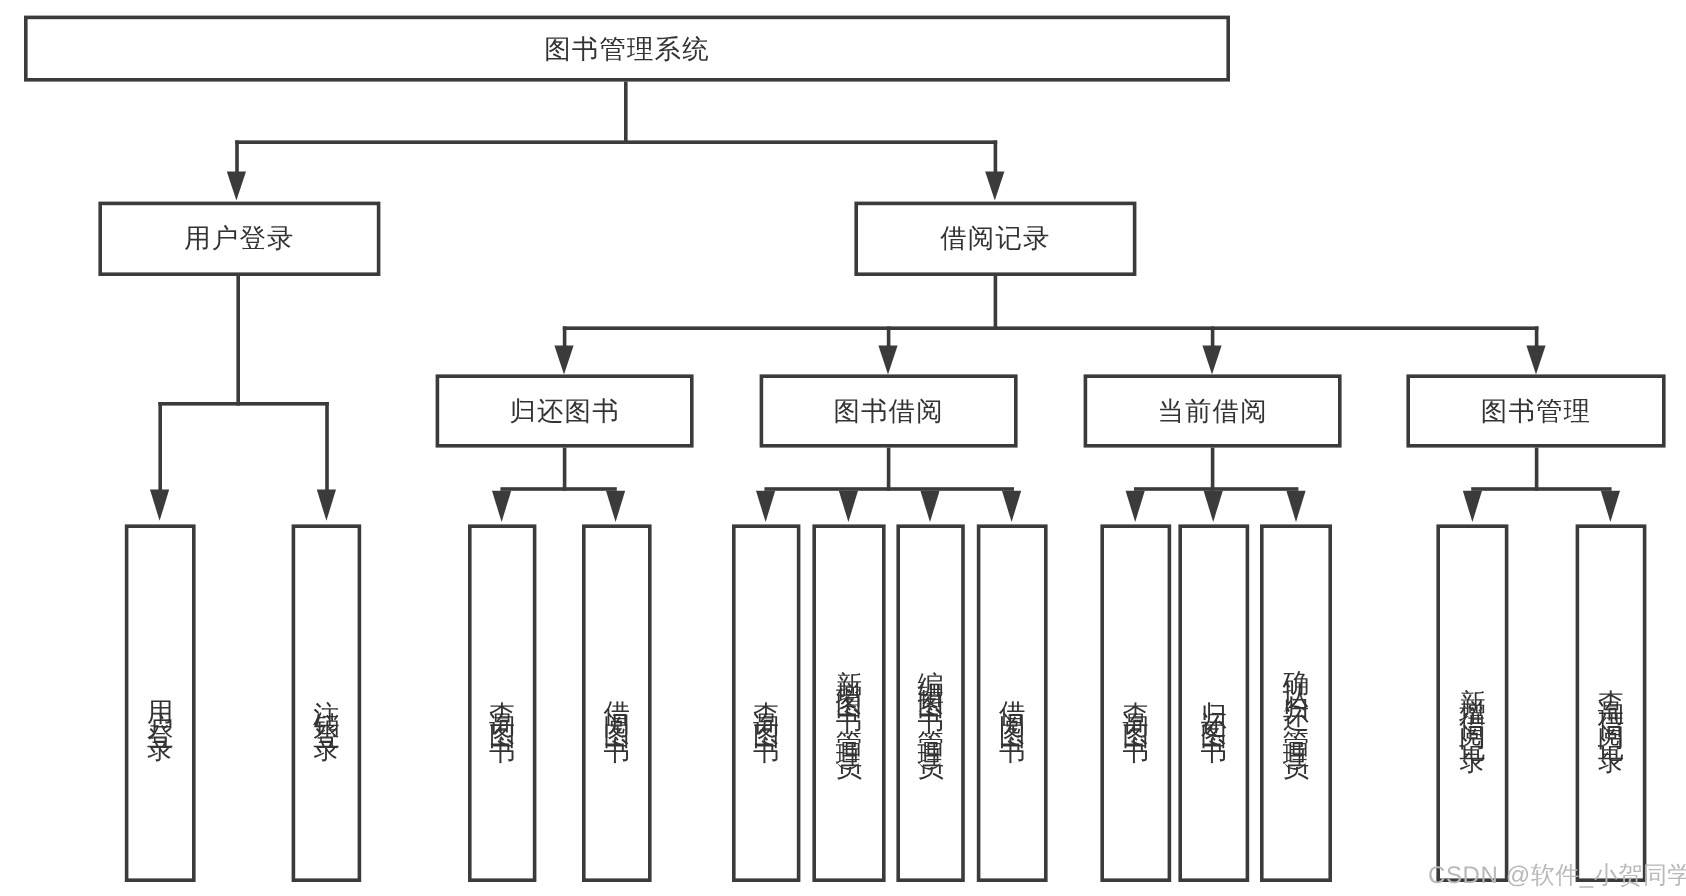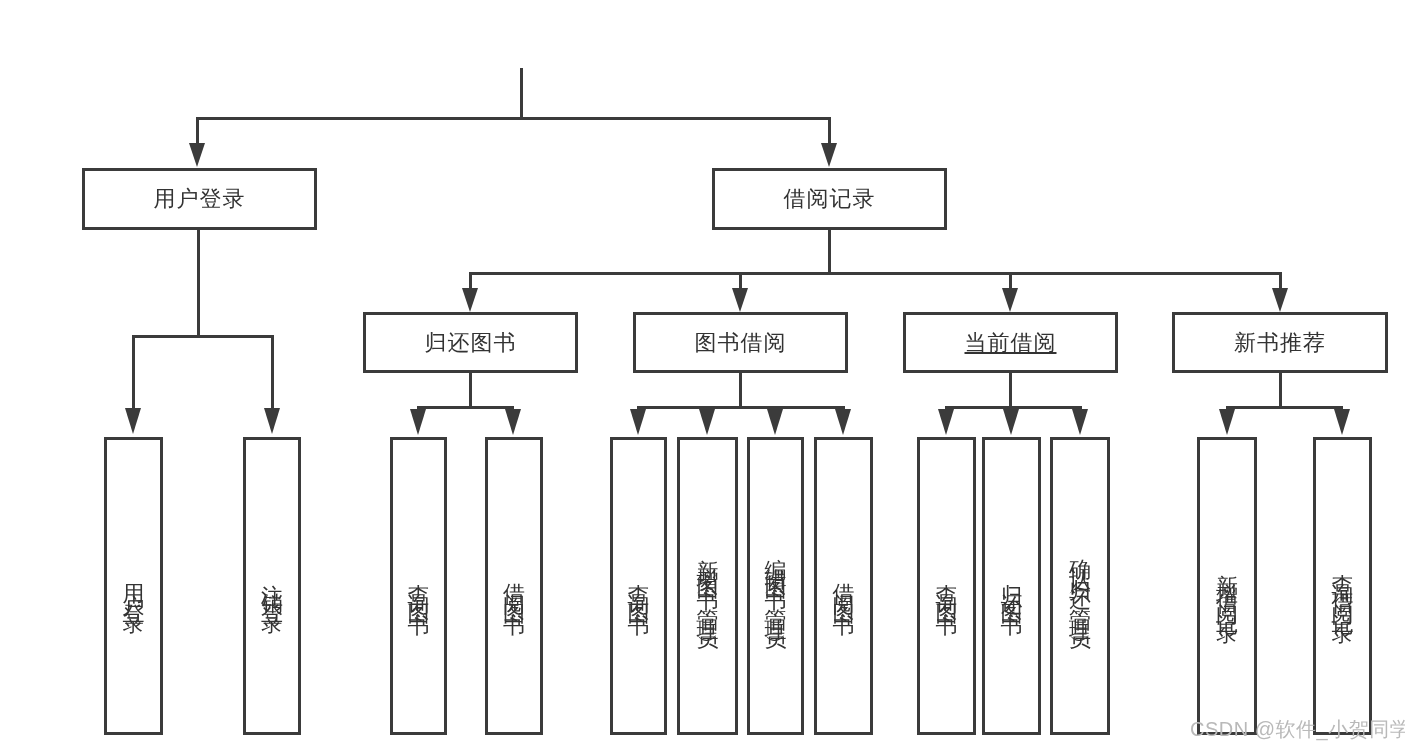--- a/index.html
+++ b/index.html
@@ -44,20 +44,23 @@
     font-size: 20px;
     white-space: nowrap;
     letter-spacing: 0.5px;
   }
 </style>
 </head>
 <body>
 
 <div class="canvas">
 
+  <div class="box hbox" style="left:20px; top:13px; width:1005px; height:55px;">
+    <span>图书管理系统</span>
+  </div>
 
   <div class="line" style="left:520px; top:68px; width:3px; height:52px;"></div>
   <div class="line" style="left:196px; top:117px; width:635px; height:3px;"></div>
   <div class="line" style="left:196px; top:117px; width:3px; height:30px;"></div>
   <div class="arrow" style="left:189px; top:143px;"></div>
   <div class="line" style="left:828px; top:117px; width:3px; height:30px;"></div>
   <div class="arrow" style="left:821px; top:143px;"></div>
 
   <div class="box hbox" style="left:82px; top:168px; width:235px; height:62px;">
     <span>用户登录</span>
@@ -83,25 +86,25 @@
   <div class="arrow" style="left:1002px; top:288px;"></div>
   <div class="line" style="left:1279px; top:272px; width:3px; height:18px;"></div>
   <div class="arrow" style="left:1272px; top:288px;"></div>
 
   <div class="box hbox" style="left:363px; top:312px; width:215px; height:61px;">
     <span>归还图书</span>
   </div>
   <div class="box hbox" style="left:633px; top:312px; width:215px; height:61px;">
     <span>图书借阅</span>
   </div>
-  <div class="box hbox" style="left:903px; top:312px; width:215px; height:61px;text-decoration:underline;">
+  <div class="box hbox" style="left:903px; top:312px; width:215px; height:61px;">
     <span>当前借阅</span>
   </div>
   <div class="box hbox" style="left:1172px; top:312px; width:216px; height:61px;">
-    <span>新书推荐</span>
+    <span>图书管理</span>
   </div>
 
   <div class="line" style="left:469px; top:373px; width:3px; height:36px;"></div>
   <div class="line" style="left:417px; top:406px; width:97px; height:3px;"></div>
   <div class="arrow sm" style="left:410px; top:409px;"></div>
   <div class="arrow sm" style="left:505px; top:409px;"></div>
 
   <div class="line" style="left:739px; top:373px; width:3px; height:36px;"></div>
   <div class="line" style="left:637px; top:406px; width:208px; height:3px;"></div>
   <div class="arrow sm" style="left:630px; top:409px;"></div>

